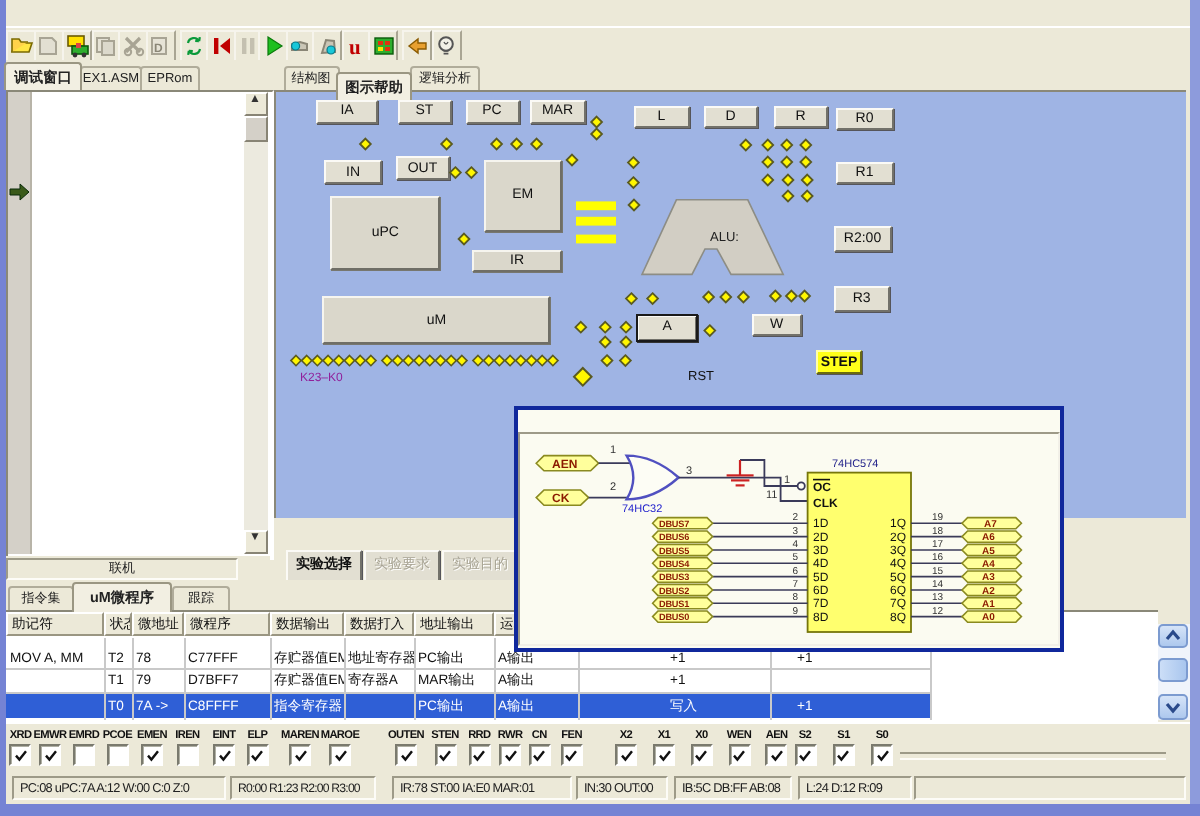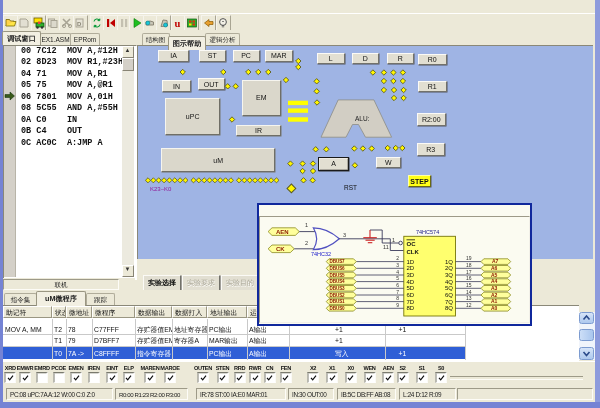--- a/index.html
+++ b/index.html
@@ -161,29 +161,20 @@
 <div class="tab tabon" style="left:0px;top:0.5px;width:37px;height:13px;line-height:13px;">调试窗口</div>
 <div class="tab" style="left:38px;top:2.5px;width:29px;height:11px;line-height:11px;border-color:#b0ac9a;">EX1.ASM</div>
 <div class="tab" style="left:68px;top:2.5px;width:28px;height:11px;line-height:11px;border-color:#b0ac9a;">EPRom</div>
 <div class="tab" style="left:139.5px;top:2.5px;width:26px;height:11px;line-height:11px;border-color:#b0ac9a;">结构图</div>
 <div class="tab tabon" style="left:166px;top:6px;width:36px;height:13px;line-height:13px;">图示帮助</div>
 <div class="tab" style="left:203px;top:2.5px;width:33px;height:11px;line-height:11px;border-color:#b0ac9a;">逻辑分析</div>
 </div>
 
 <div id="lpanel" class="abs"></div>
 <div id="gutter" class="abs"></div>
-<div id="code" class="abs">00 7C12  MOV A,#12H
-02 8D23  MOV R1,#23H
-04 71    MOV A,R1
-05 75    MOV A,@R1
-06 7801  MOV A,01H
-08 5C55  AND A,#55H
-0A C0    IN
-0B C4    OUT
-0C AC0C  A:JMP A</div>
 
 <div class="abs sb" style="left:121.5px;top:45.5px;width:12.5px;height:231px;background:#ECEADF;"></div>
 <div class="sbtn abs" style="left:121.5px;top:45.5px;">▲</div>
 <div class="abs" style="left:121.5px;top:57.5px;width:12px;height:13px;background:#D4D0C8;border:1px solid;border-color:#fff #888475 #888475 #fff;box-sizing:border-box;"></div>
 <div class="sbtn abs" style="left:121.5px;top:264.5px;">▼</div>
 
 <svg class="abs" style="left:4px;top:90.5px" width="12" height="10">
       <path d="M1 3.5 L6 3.5 L6 1 L10.5 5 L6 9 L6 6.5 L1 6.5 Z" fill="#3a5a1a" stroke="#0a2a0a" stroke-width="0.5"></path>
     </svg>
 

